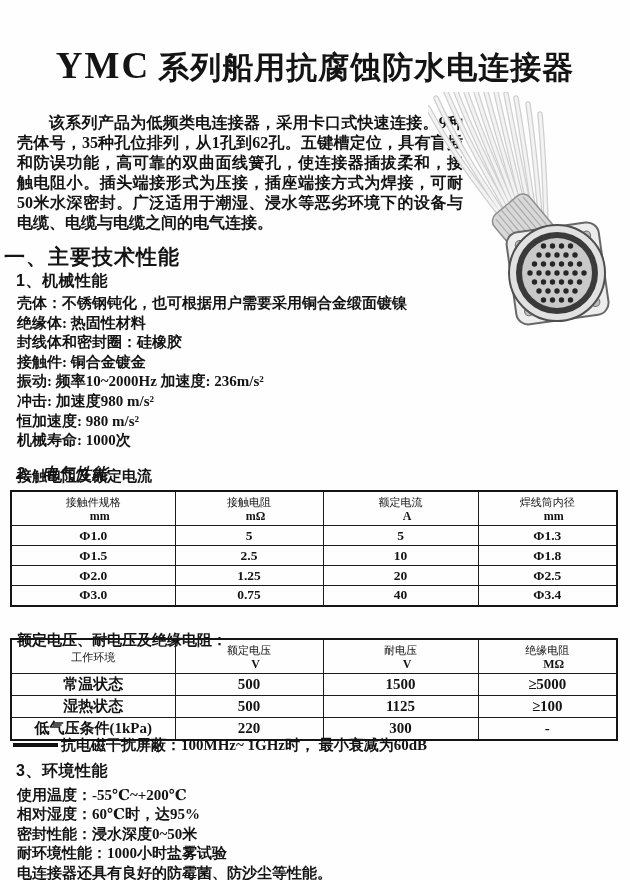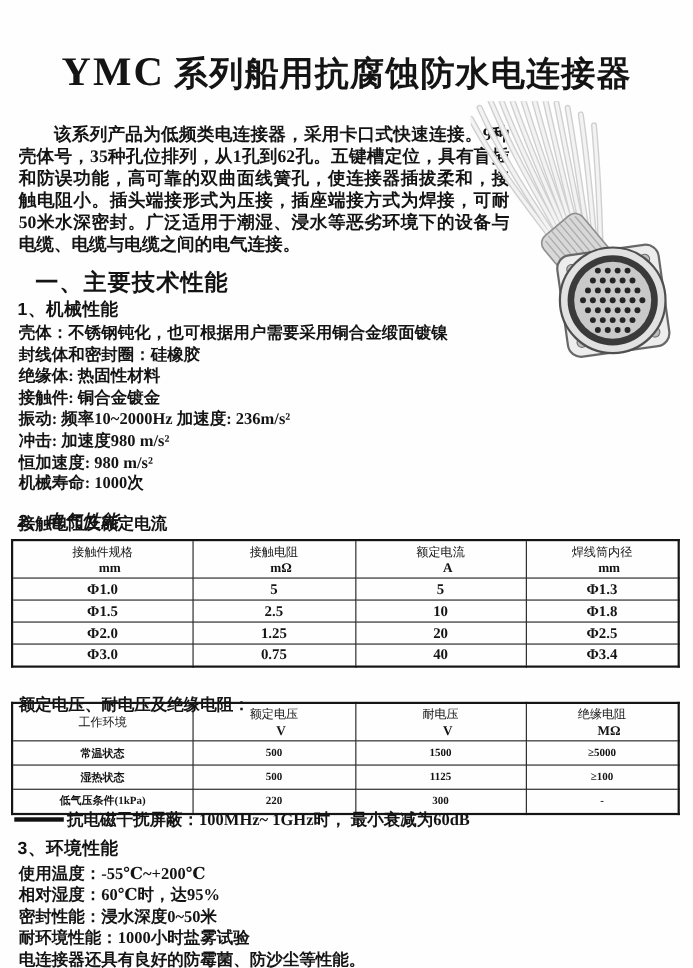--- a/index.html
+++ b/index.html
@@ -26,21 +26,21 @@
 
   .intro {
     position:absolute; left:17px; top:113px; width:446px;
     font-size:16px; line-height:20px; text-align:justify;
     text-indent:2em; font-weight:600;
   }
 
   .photo { position:absolute; left:428px; top:92px; }
 
   .h-main {
-    position:absolute; left:32px; top:243px;
+    position:absolute; left:4px; top:243px;
     font-family:"Liberation Sans","DejaVu Sans",sans-serif;
     font-size:21px; font-weight:900; letter-spacing:1px;
   }
   .h-sub {
     position:absolute; left:16px;
     font-family:"Liberation Sans","DejaVu Sans",sans-serif;
     font-size:16px; font-weight:900; letter-spacing:0.5px;
   }
   #h-mech { top:271px; }
   #h-elec { top:464px;font-style:italic; }
@@ -60,21 +60,21 @@
     border:2px solid #151515;
   }
   #table1 { top:490px; }
   #table2 { top:638px; }
   th, td { border:1px solid #1c1c1c; padding:0; font-weight:600; }
   th { padding:2px 0; }
   th .hname { font-size:11px; font-weight:400; line-height:16px; }
   th .hunit { font-size:12px; font-weight:700; line-height:13px;padding-left:13px; }
   th .hunit:empty { display:none; }
   #table1 td { height:20px; font-size:13.5px; }
-  #table2 td { height:22px; font-size:10px; }
+  #table2 td { height:22px; font-size:15px; }
 
   .emi { position:absolute; left:13px; top:736px; font-size:15px; font-weight:600; }
   .emi .dash {
     display:inline-block; width:45px; height:4px; background:#111;
     vertical-align:middle; margin-right:3px; margin-top:-3px;
   }
 </style>
 </head>
 <body>
 
@@ -182,22 +182,22 @@
           <circle cx="142.5" cy="208" r="2.7"></circle>
         </g>
     </g>
   </svg>
 
   <h2 class="h-main">一、主要技术性能</h2>
 
   <h3 class="h-sub" id="h-mech">1、机械性能</h3>
   <div class="spec-lines" id="mech-lines">
     <div>壳体：不锈钢钝化，也可根据用户需要采用铜合金缎面镀镍</div>
+    <div>绝缘体: 热固性材料</div>
     <div>封线体和密封圈：硅橡胶</div>
-    <div>绝缘体: 热固性材料</div>
     <div>接触件: 铜合金镀金</div>
     <div>振动: 频率10~2000Hz  加速度: 236m/s²</div>
     <div>冲击: 加速度980 m/s²</div>
     <div>恒加速度: 980 m/s²</div>
     <div>机械寿命: 1000次</div>
   </div>
 
   <h3 class="h-sub" id="h-elec">2、电气性能</h3>
 
   <div class="tbl-caption" id="cap1">接触电阻及额定电流</div>

